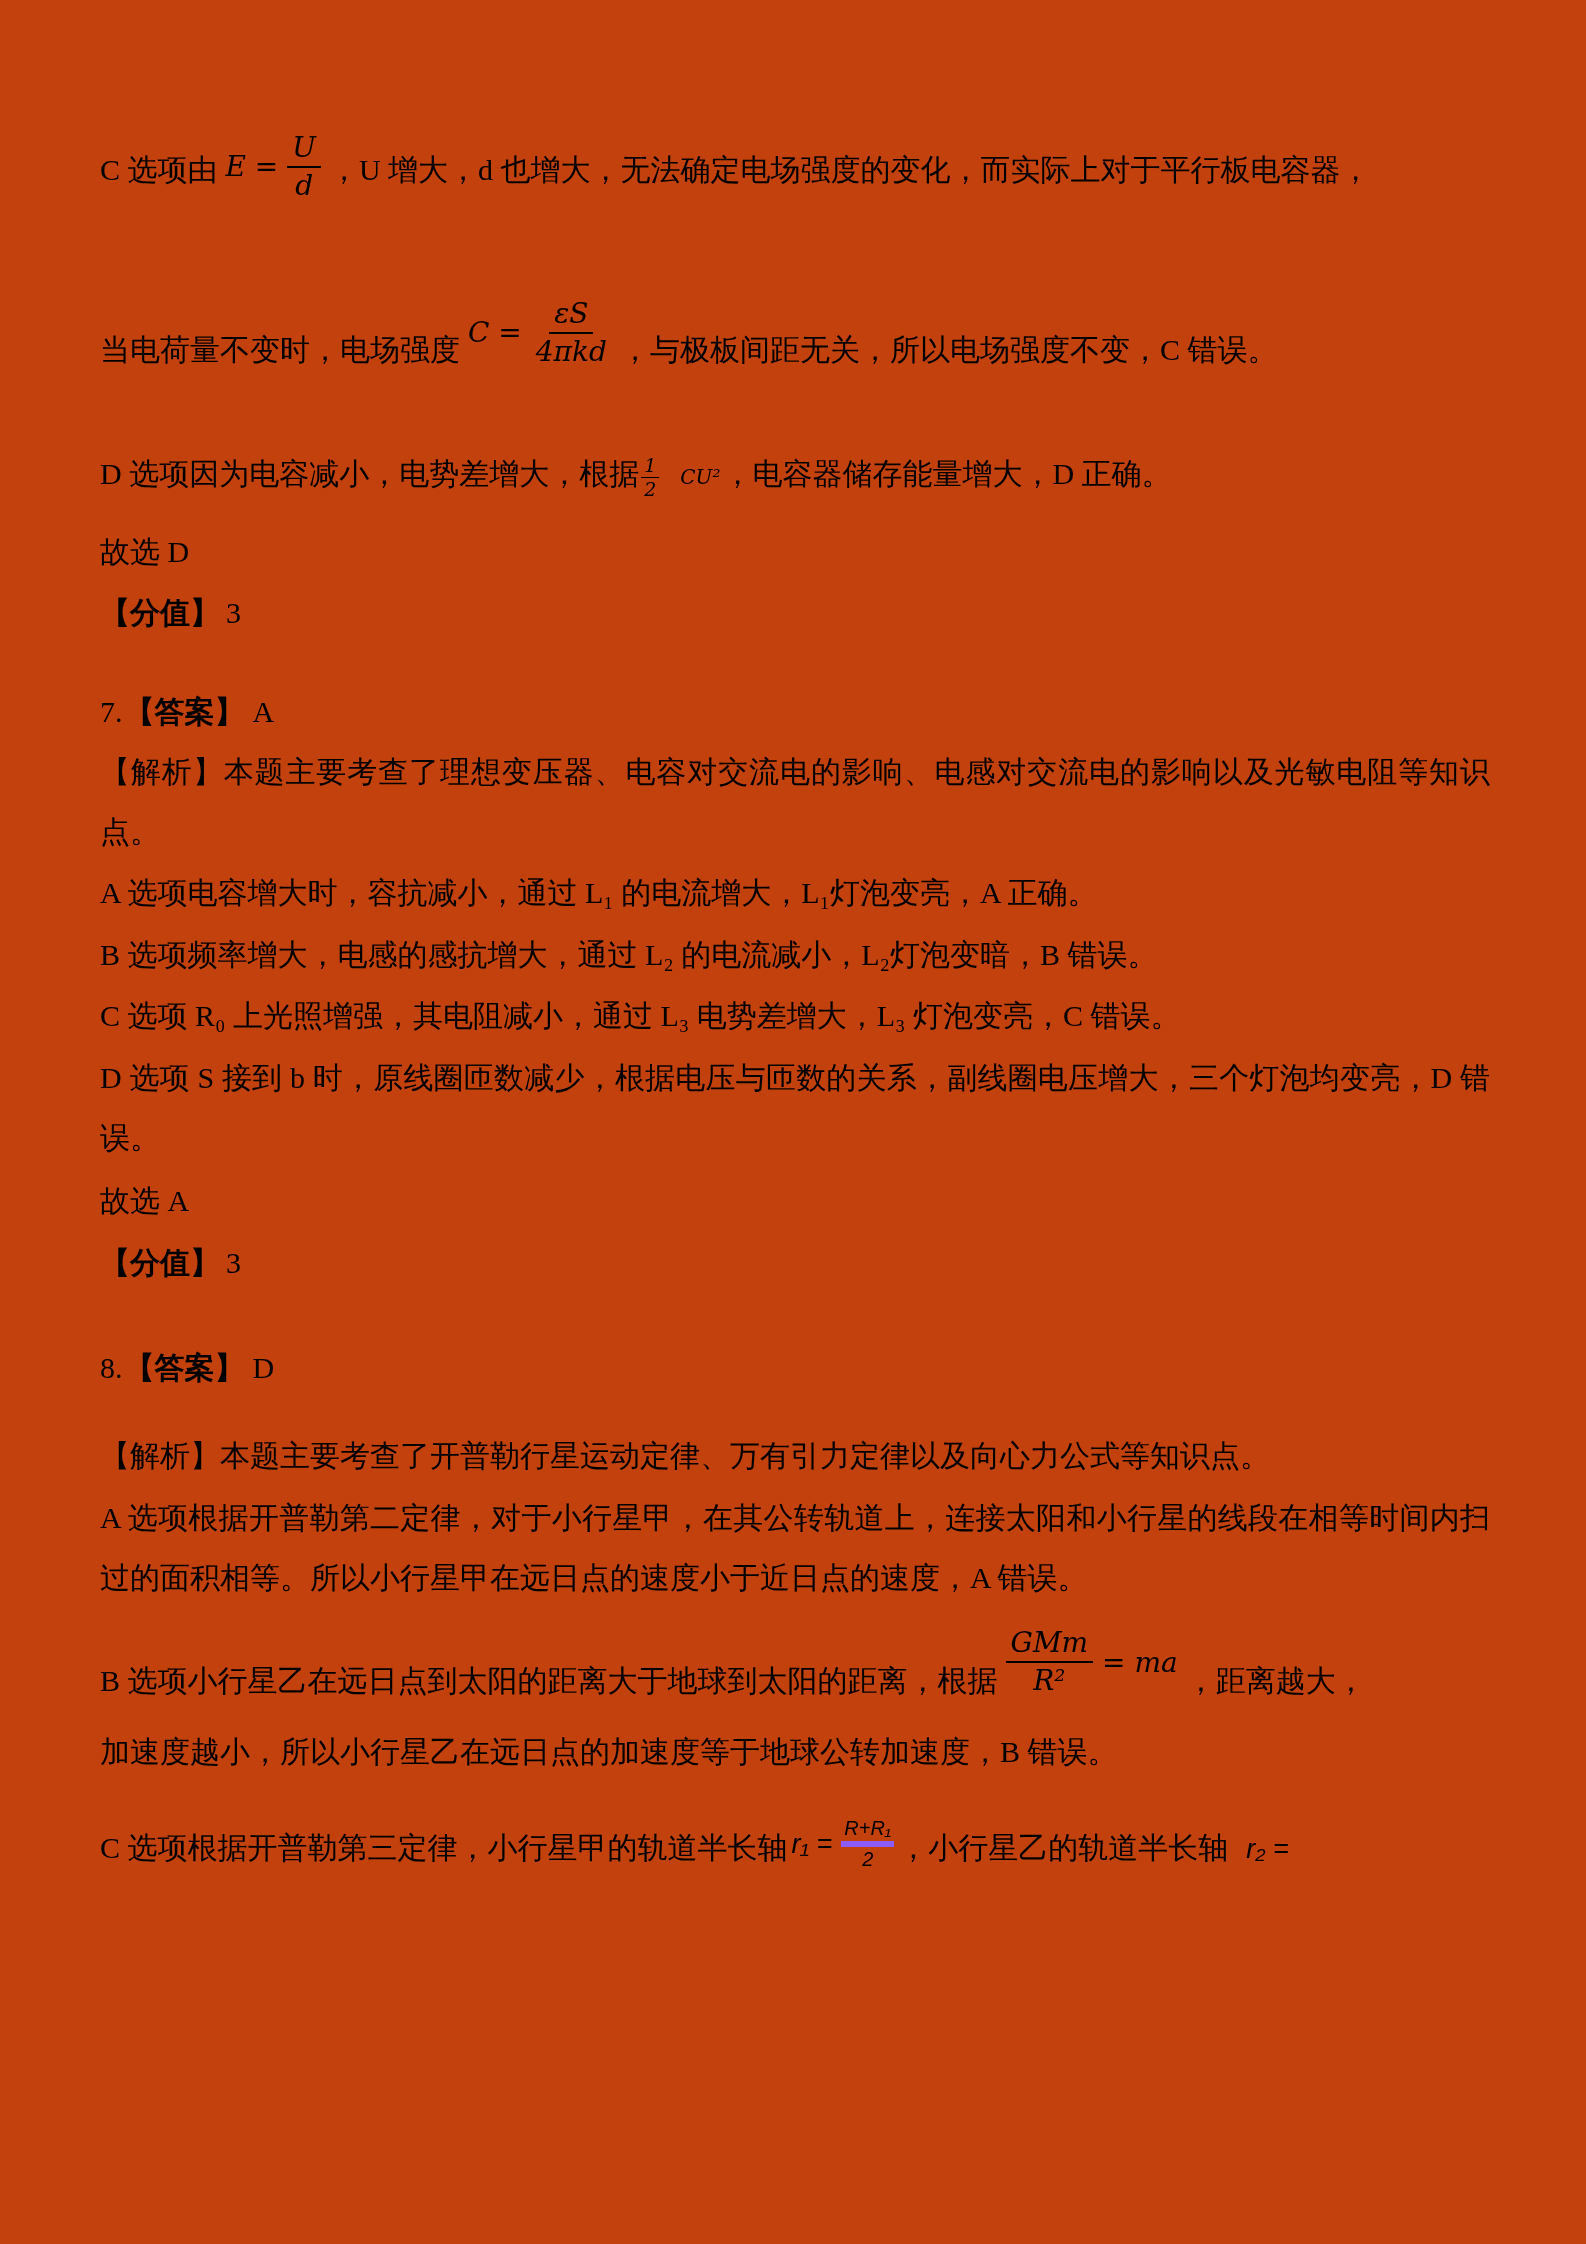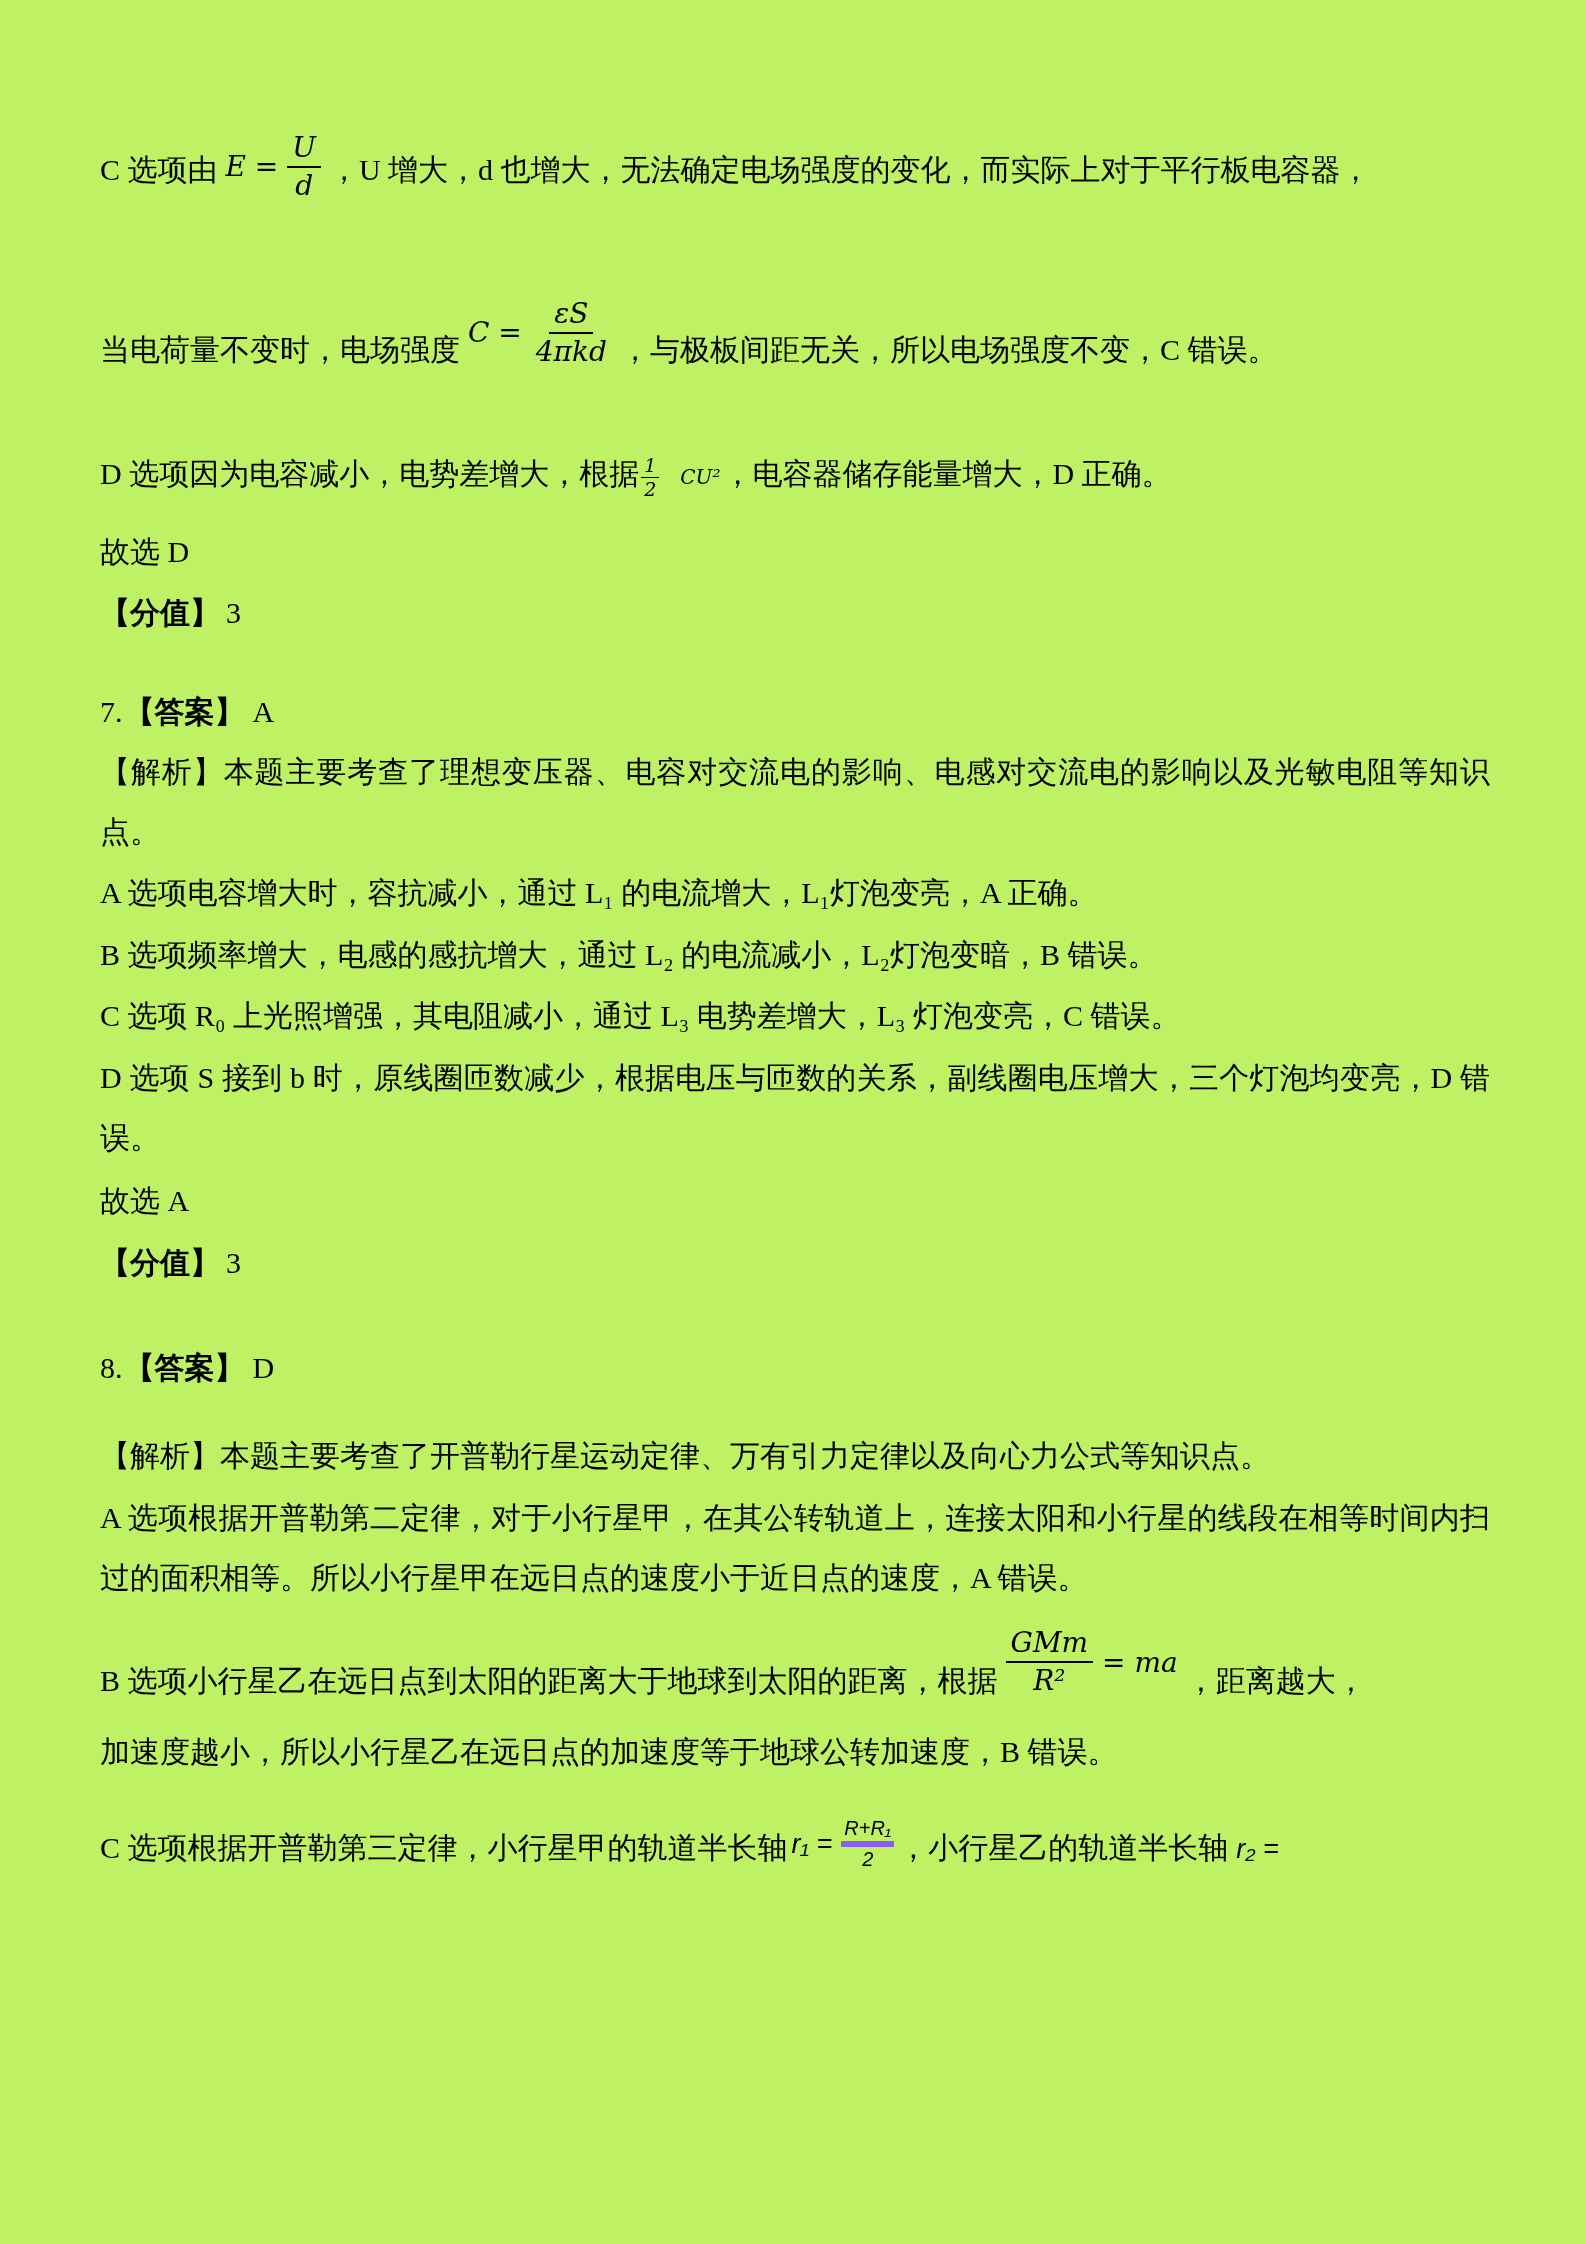--- a/index.html
+++ b/index.html
@@ -1,20 +1,20 @@
 <!DOCTYPE html>
 <html><head>
 <meta charset="utf-8">
 <style>
   html,body{margin:0;padding:0;background:#ffffff;}
   .page{
     position:relative;
     width:1586px;
     height:2244px;
-    background:#bef264;
+    background:#c2410c;
     overflow:hidden;
     font-family:"Liberation Serif","DejaVu Serif",serif;
     color:#000;
     font-size:30px;
   }
   .line{
     position:absolute;
     left:100px;
     width:1390px;
     line-height:60px;
@@ -59,21 +59,21 @@
   .formula.energy .f-body{font-size:20px;margin-left:21px;}
   .boldmath{
     font-family:"Liberation Sans","DejaVu Sans",sans-serif;
     font-weight:normal;
     font-style:italic;
   }
   .formula.r1f{font-size:27px;margin:0 4px;}
   .formula.r1f .frac{font-size:20px;}
   .formula.r1f .frac .num{padding:0 3px 1px;border-bottom:6px solid #8b5cf6;}
   .formula.r1f .frac .den{padding:1px 3px 0;}
-  .r2-inline{font-size:27px;margin-left:8px;}
+  .r2-inline{font-size:27px;margin-left:18px;}
 
   
   #q6-c1{top:85px;line-height:110px;}
   #q6-c2{top:255px;line-height:130px;}
   #q6-d{top:408px;line-height:72px;}
   #q6-concl{top:492px;}
   #q6-score{top:553px;}
   #q7-ans{top:652px;}
   #q7-analysis{top:712px;}
   #q7-a{top:833px;}

